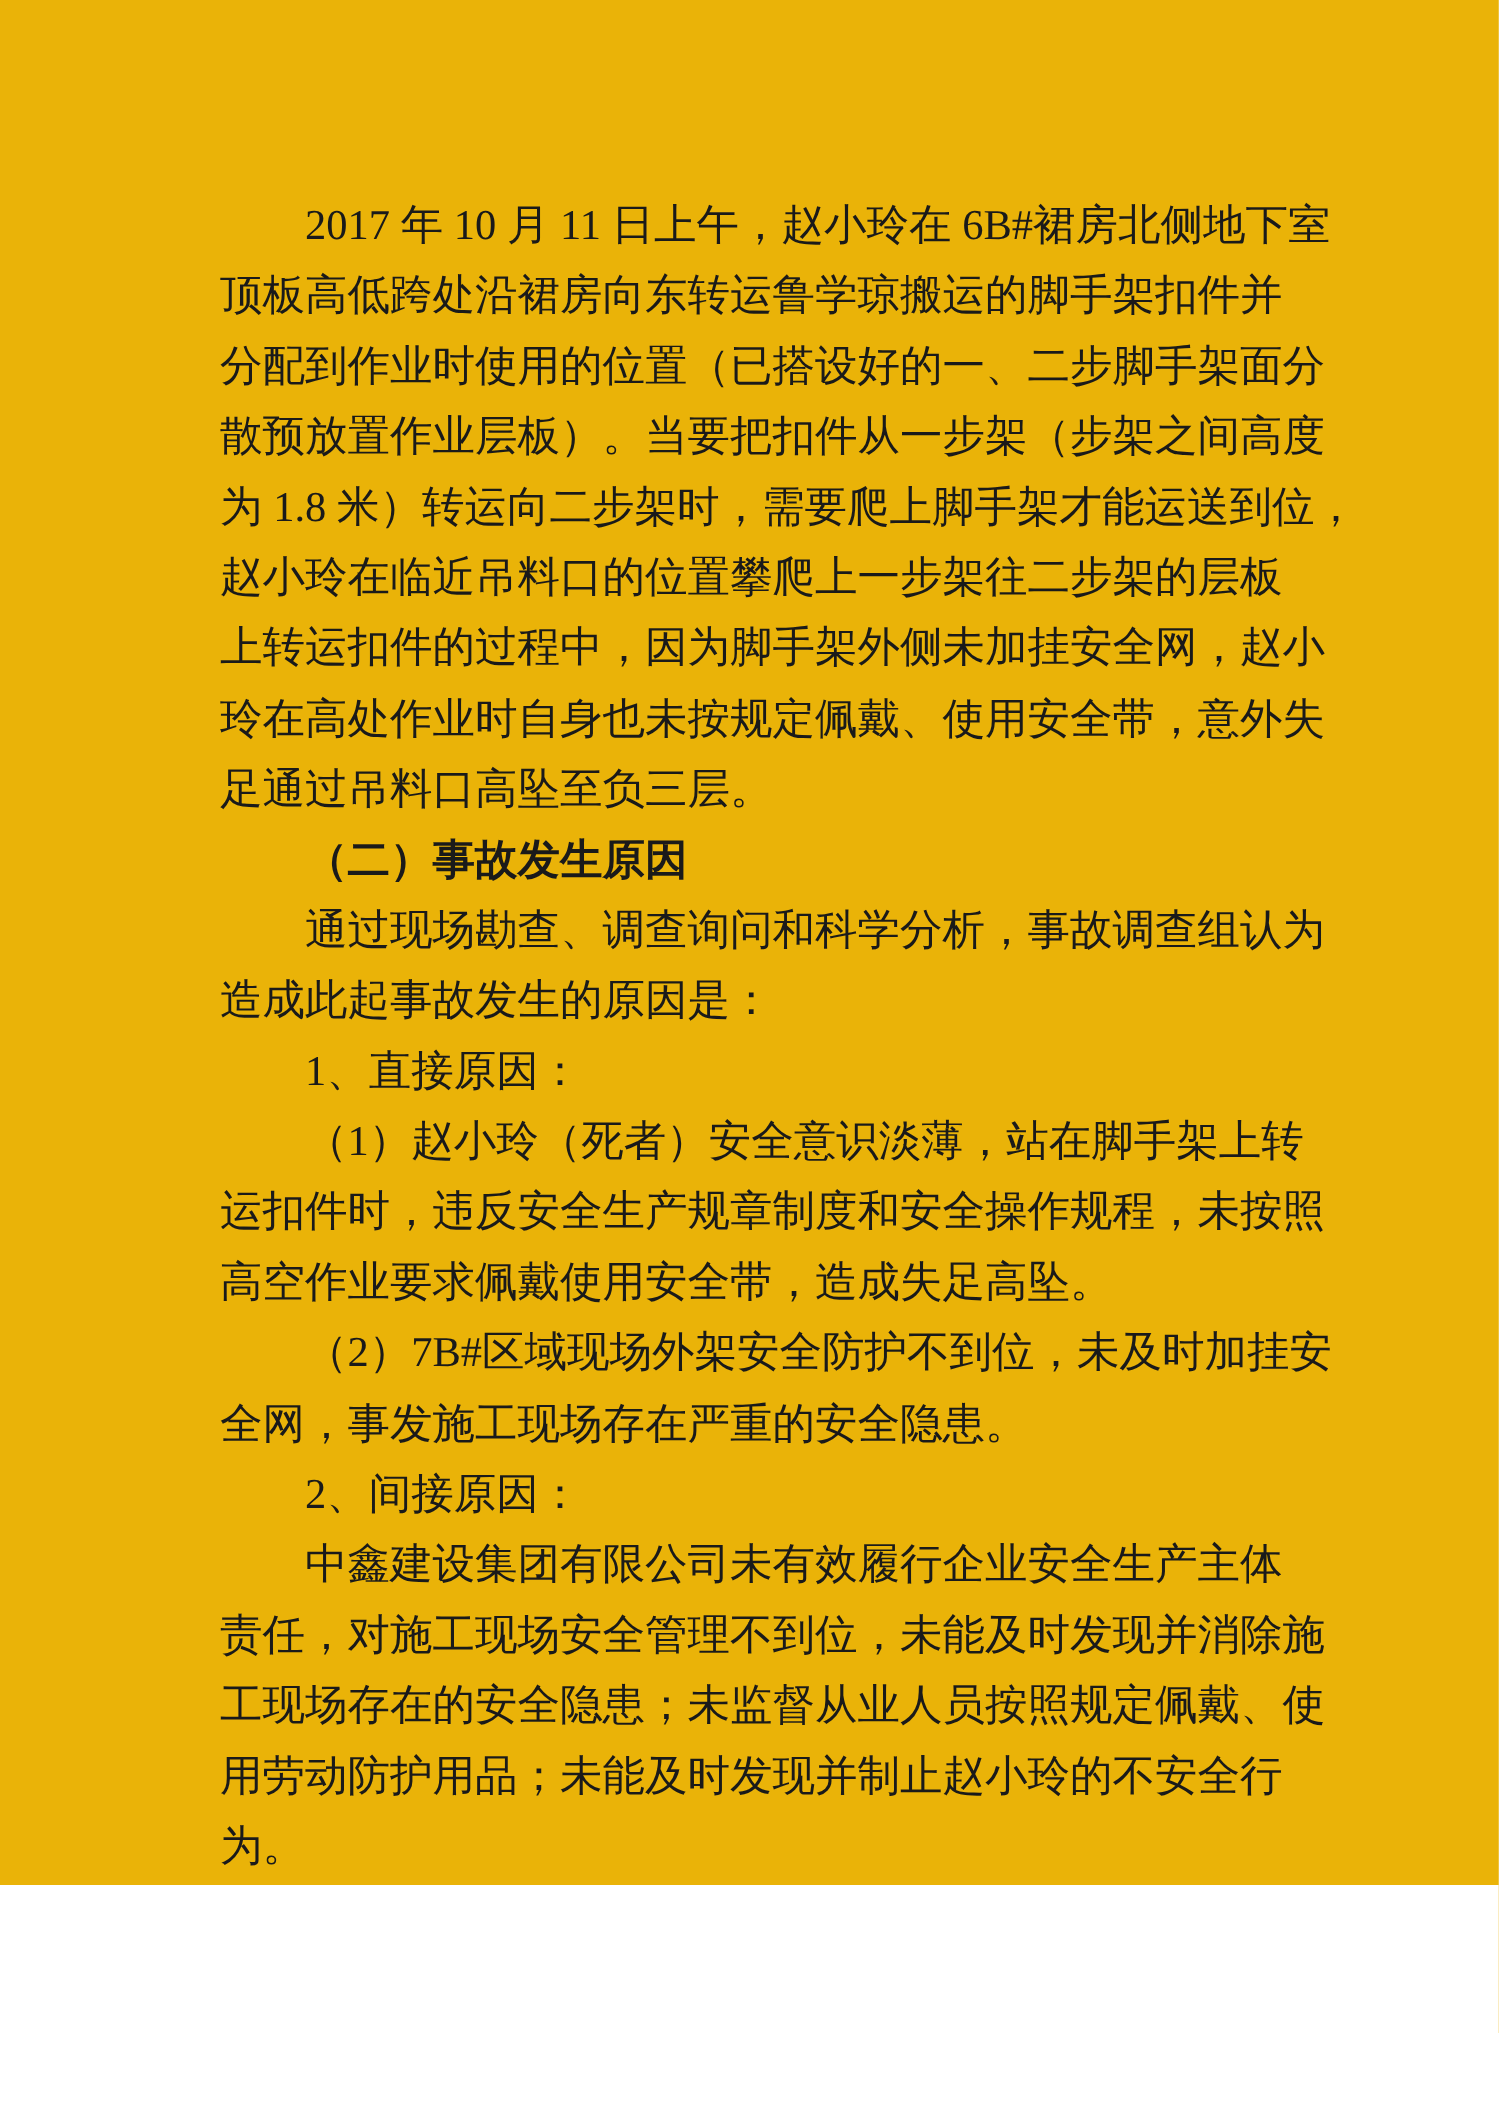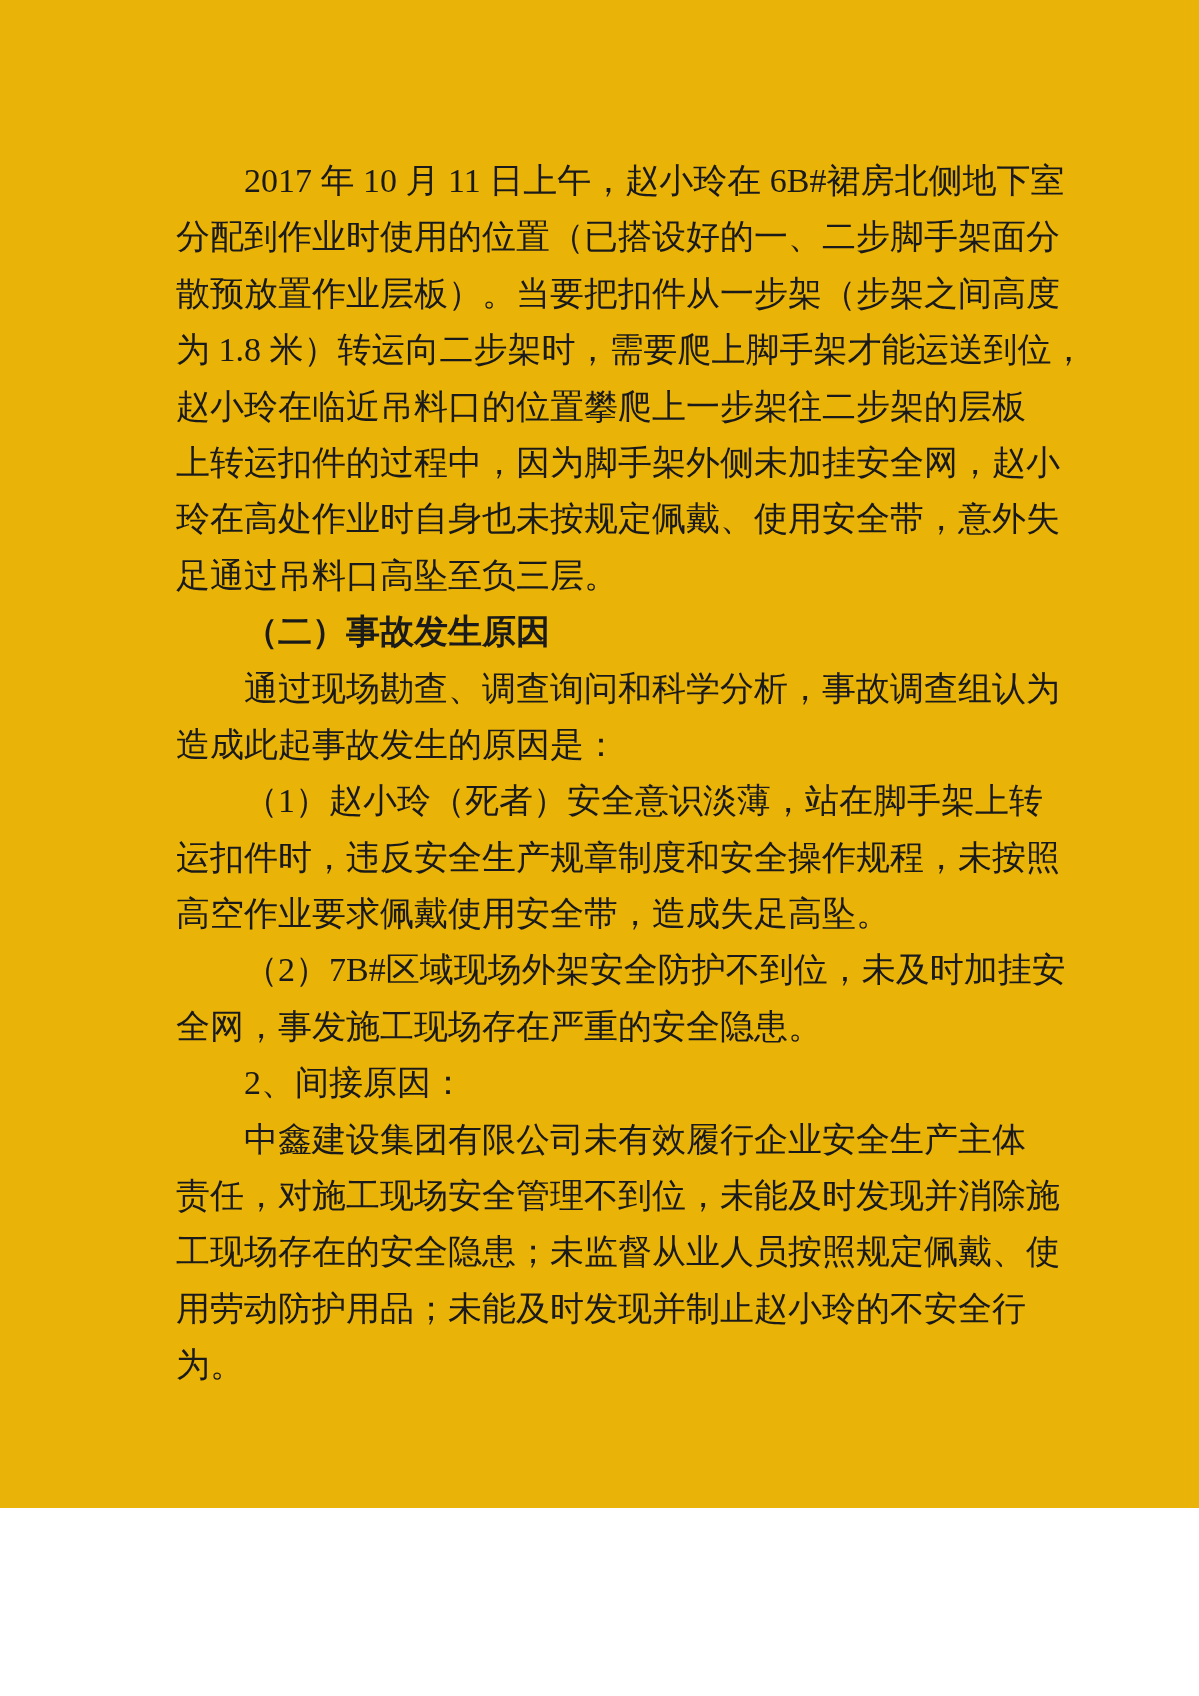--- a/index.html
+++ b/index.html
@@ -52,30 +52,32 @@
     line-height: 30px;
     color: #1a1a1a;
   }
 </style>
 </head>
 <body>
 
 <div class="page">
   <div class="content">
       <div class="line indent">2017 年 10 月 11 日上午，赵小玲在 6B#裙房北侧地下室</div>
+      <div class="line">顶板高低跨处沿裙房向东转运鲁学琼搬运的脚手架扣件并</div>
       <div class="line">分配到作业时使用的位置（已搭设好的一、二步脚手架面分</div>
       <div class="line">散预放置作业层板）。当要把扣件从一步架（步架之间高度</div>
       <div class="line">为 1.8 米）转运向二步架时，需要爬上脚手架才能运送到位，</div>
       <div class="line">赵小玲在临近吊料口的位置攀爬上一步架往二步架的层板</div>
       <div class="line">上转运扣件的过程中，因为脚手架外侧未加挂安全网，赵小</div>
       <div class="line">玲在高处作业时自身也未按规定佩戴、使用安全带，意外失</div>
       <div class="line end">足通过吊料口高坠至负三层。</div>
       <div class="line indent bold end">（二）事故发生原因</div>
       <div class="line indent">通过现场勘查、调查询问和科学分析，事故调查组认为</div>
       <div class="line end">造成此起事故发生的原因是：</div>
+      <div class="line indent end">1、直接原因：</div>
       <div class="line indent">（1）赵小玲（死者）安全意识淡薄，站在脚手架上转</div>
       <div class="line">运扣件时，违反安全生产规章制度和安全操作规程，未按照</div>
       <div class="line end">高空作业要求佩戴使用安全带，造成失足高坠。</div>
       <div class="line indent">（2）7B#区域现场外架安全防护不到位，未及时加挂安</div>
       <div class="line end">全网，事发施工现场存在严重的安全隐患。</div>
       <div class="line indent end">2、间接原因：</div>
       <div class="line indent">中鑫建设集团有限公司未有效履行企业安全生产主体</div>
       <div class="line">责任，对施工现场安全管理不到位，未能及时发现并消除施</div>
       <div class="line">工现场存在的安全隐患；未监督从业人员按照规定佩戴、使</div>
       <div class="line">用劳动防护用品；未能及时发现并制止赵小玲的不安全行</div>

